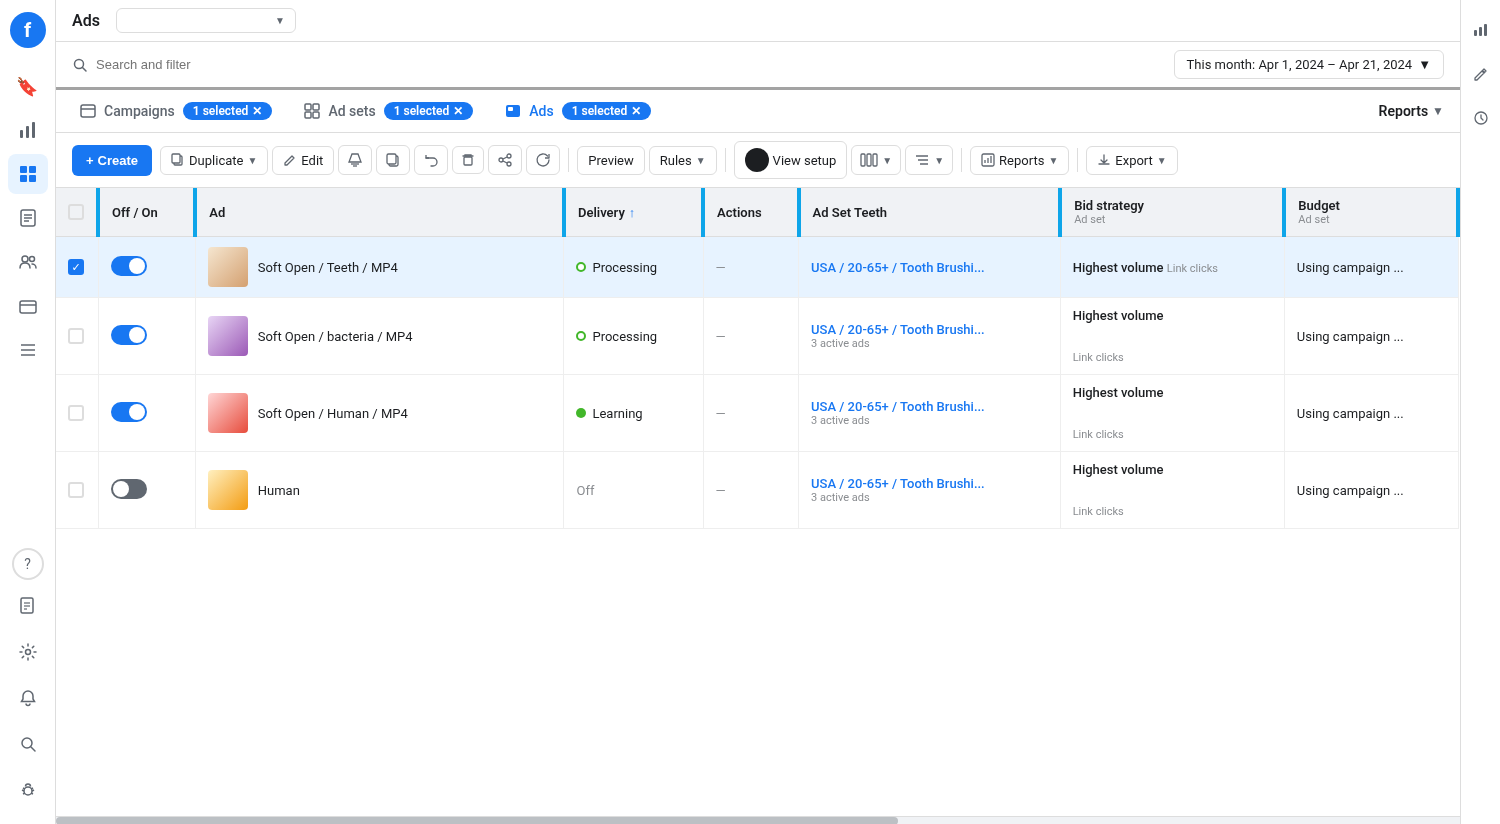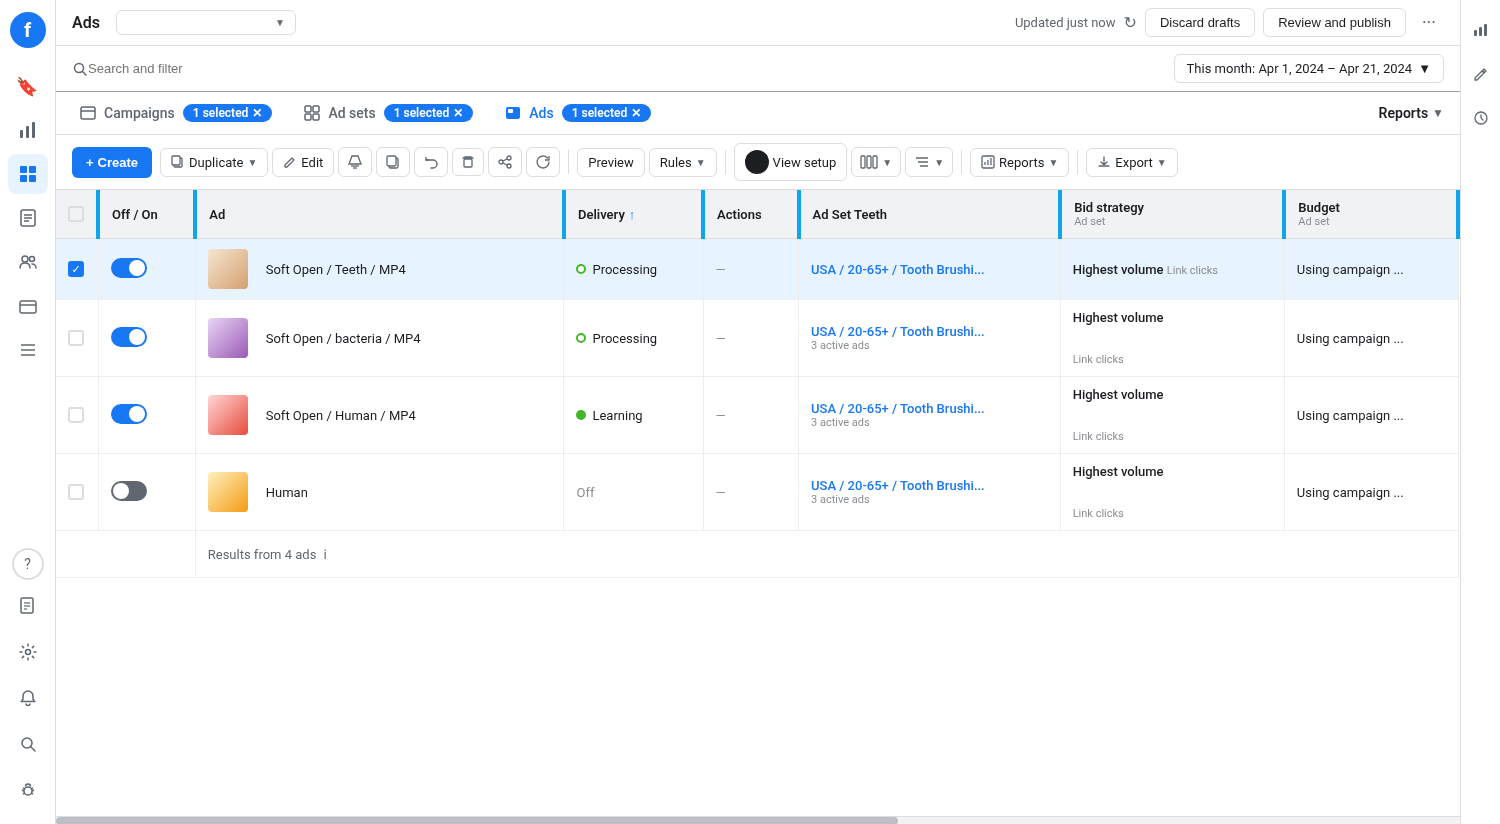--- a/index.html
+++ b/index.html
@@ -120,21 +120,22 @@
       cursor: pointer;
       color: #606770;
       font-size: 16px;
     }
 
     
     .searchbar {
       display: flex;
       align-items: center;
       padding: 8px 16px;
-      border-bottom: 1px solid #a3a3a3;
+      border-bottom: 3px solid #a3a3a3;
+      gap: 8px;
       background: #fff;
       justify-content: space-between;
     }
     .search-input {
       flex: 1;
       border: none;
       outline: none;
       font-size: 13px;
       color: #1c1e21;
       background: transparent;
@@ -309,21 +310,21 @@
     .ad-thumb {
       width: 40px; height: 40px;
       border-radius: 4px;
       background: #ddd;
       overflow: hidden;
       flex-shrink: 0;
     }
     .ad-cell {
       display: flex;
       align-items: center;
-      gap: 18px;
+      gap: 10px;
     }
     .ad-name { color: #1c1e21; font-weight: 400; }
     .delivery-cell { display: flex; align-items: center; gap: 6px; }
     .dot { width: 10px; height: 10px; border-radius: 50%; }
     .dot.green { background: #42b72a; }
     .dot.ring { width: 10px; height: 10px; border-radius: 50%; border: 2px solid #42b72a; background: #fff; }
     .delivery-text { color: #1c1e21; }
     .dash-text { color: #8a8d91; }
     .ad-set-link { color: #1877f2; cursor: pointer; font-weight: 500; }
     .active-ads { color: #8a8d91; font-size: 11px; }
@@ -446,27 +447,20 @@
   </div>
 </div>
 
 <div class="main">
 
   <div class="topbar">
     <span class="topbar-title">Ads</span>
     <div class="dropdown-select">
       <span style="flex:1;color:#8a8d91;"></span>
       <span class="chevron">▼</span>
-    </div>
-    <div class="topbar-right">
-      <span class="updated-text">Updated just now</span>
-      <span class="refresh-btn">↻</span>
-      <button class="btn-secondary">Discard drafts</button>
-      <button class="btn-secondary">Review and publish</button>
-      <span class="more-btn">···</span>
     </div>
   </div>
 
   <div class="searchbar">
     <svg width="16" height="16" viewBox="0 0 16 16" fill="none">
         <circle cx="7" cy="7" r="4.5" stroke="#606770" stroke-width="1.5"></circle>
         <line x1="10.5" y1="10.5" x2="14" y2="14" stroke="#606770" stroke-width="1.5" stroke-linecap="round"></line>
       </svg>
     <input class="search-input" type="text" placeholder="Search and filter" style="">
     <div class="date-range-btn">
@@ -814,27 +808,20 @@
           </td>
           <td>
             <div class="bid-strategy-name">Highest volume</div>
             <div class="bid-strategy-sub">Link clicks</div>
           </td>
           <td>
             <span>Using campaign ...</span>
           </td>
         </tr>
 
-        <tr class="results-row">
-          <td colspan="2"></td>
-          <td colspan="6">
-            <span>Results from 4 ads</span>
-            <span style="margin-left:4px; cursor:pointer; color:#606770;">ℹ</span>
-          </td>
-        </tr>
       </tbody>
     </table>
   </div>
 
   <div class="scrollbar-track">
     <div class="scrollbar-thumb"></div>
   </div>
 </div>
 
 <div class="right-sidebar">

